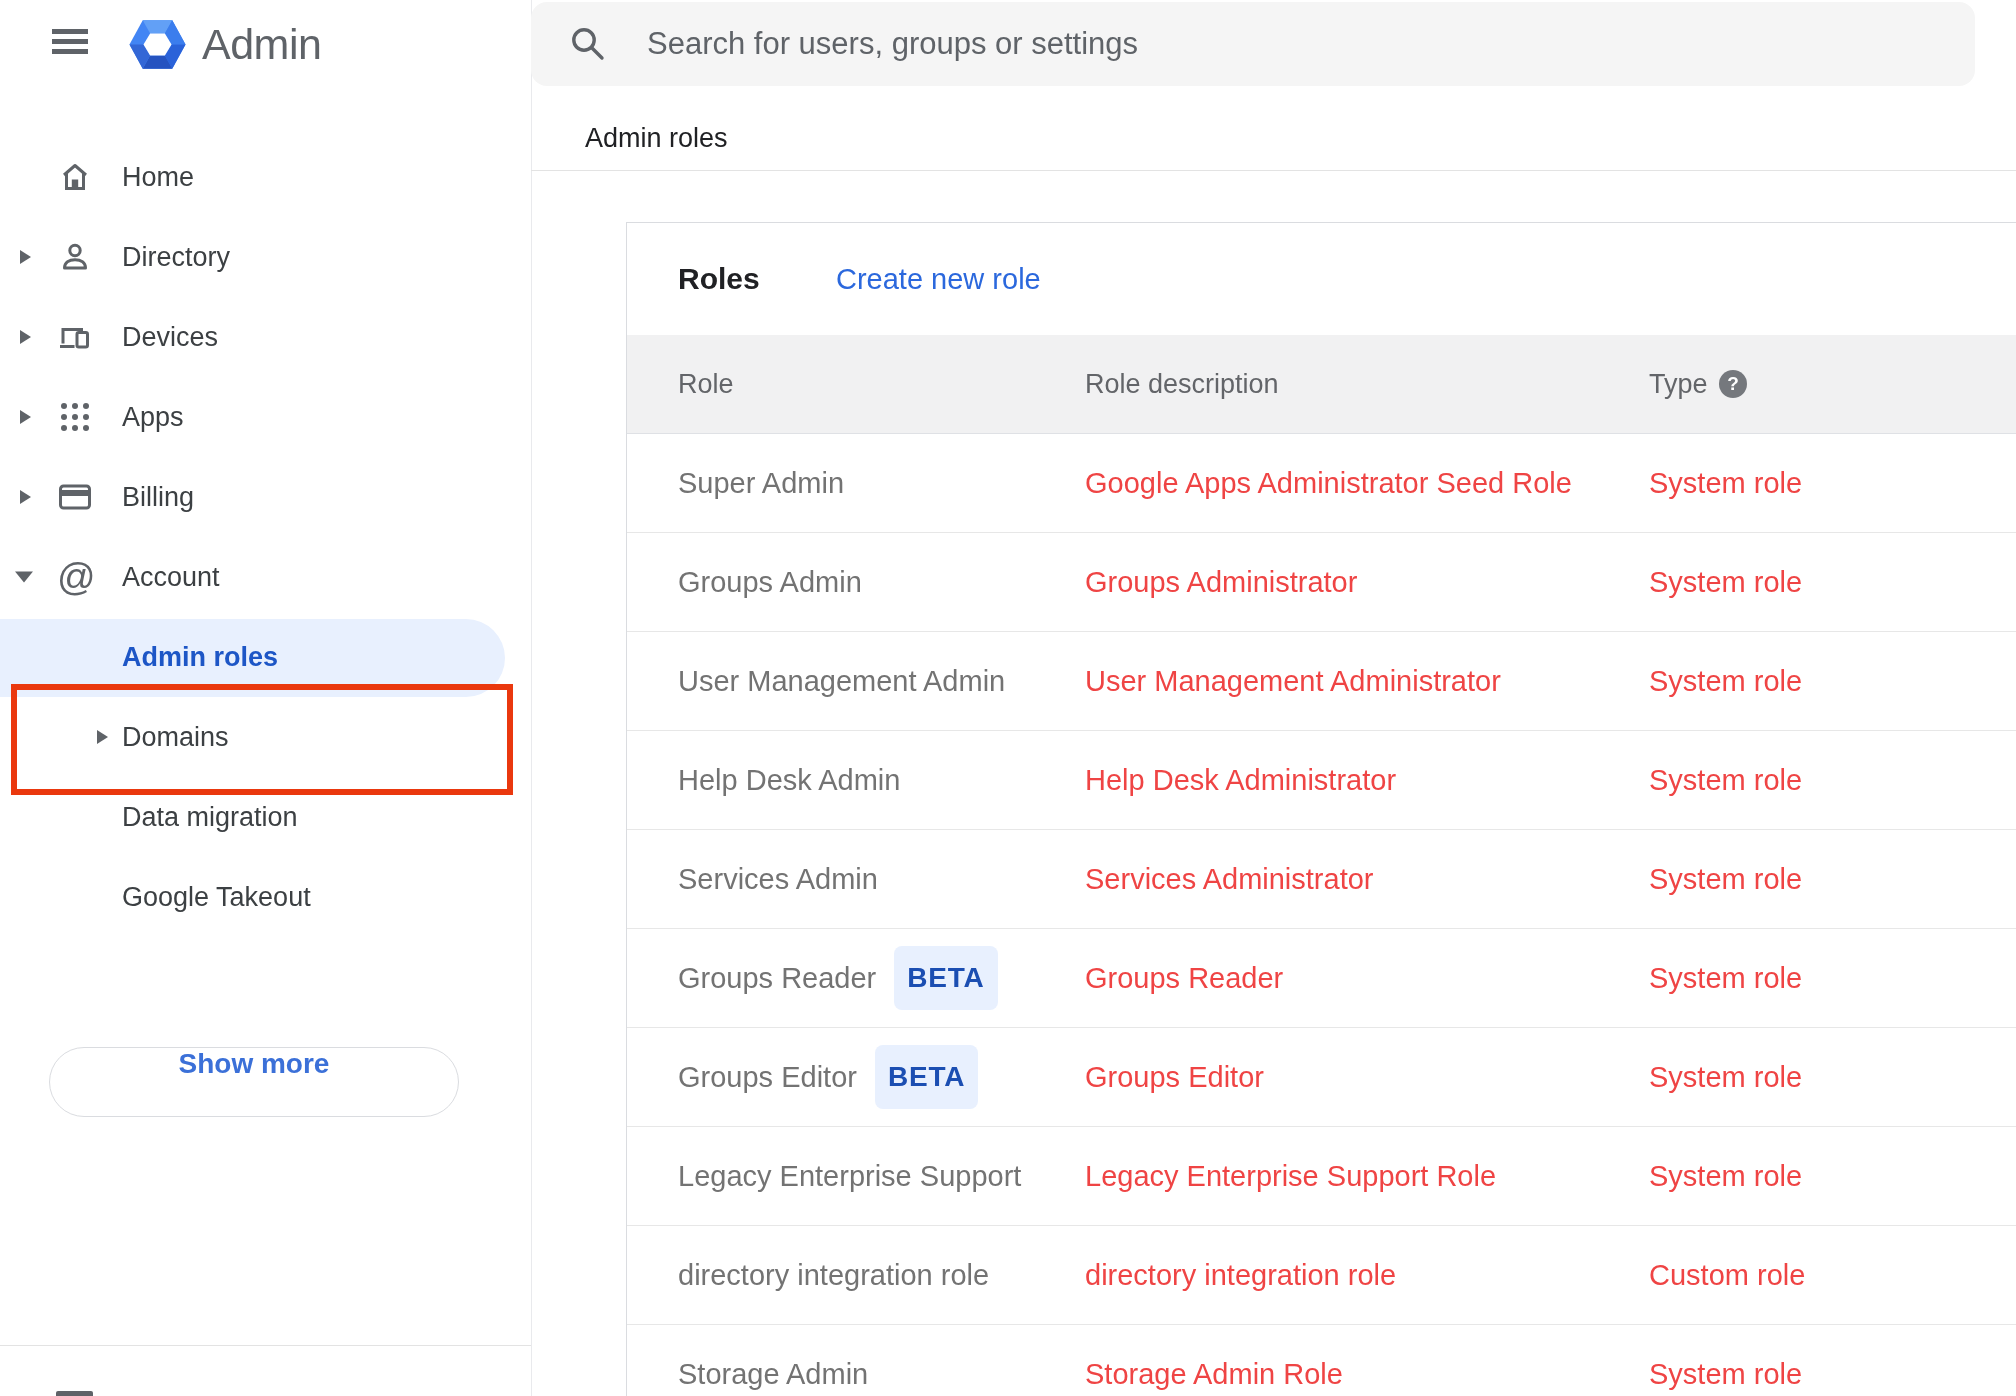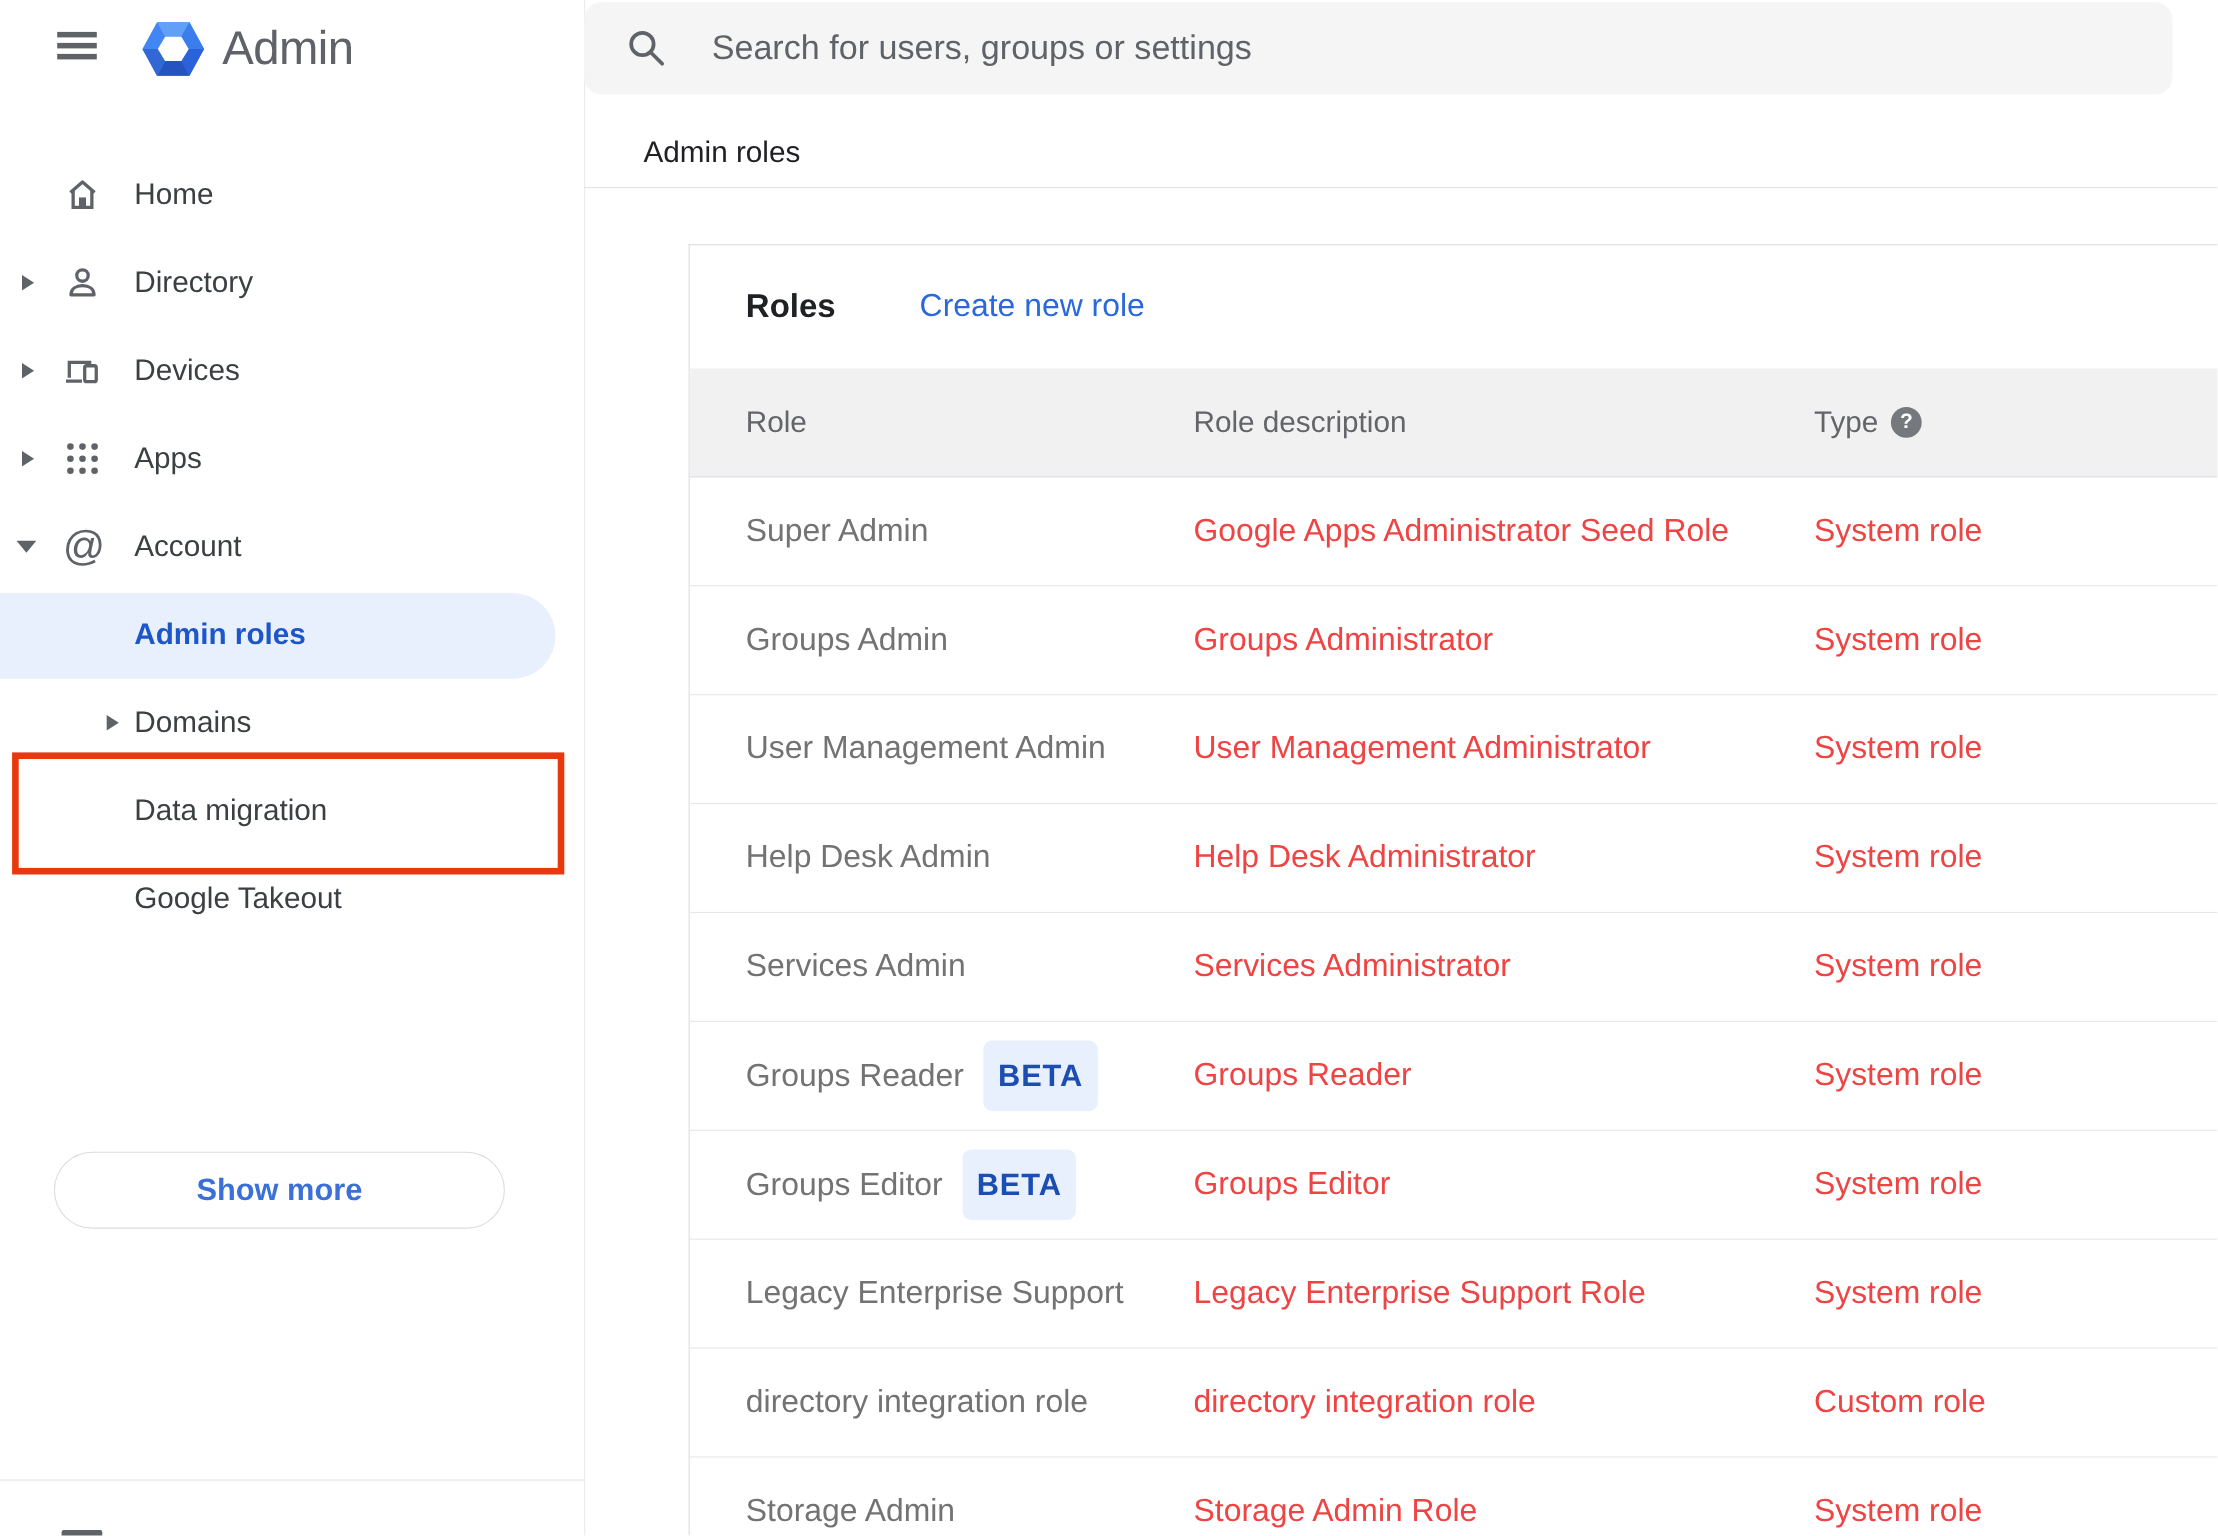--- a/index.html
+++ b/index.html
@@ -26,21 +26,21 @@
   .at-glyph{font-size:38px;color:#5f6368;line-height:36px;}
   .nav-label{position:absolute;left:122px;top:50%;transform:translateY(-50%);
              font-size:27px;color:#3c4043;white-space:nowrap;}
   .pill{position:absolute;left:0;top:2px;width:505px;height:78px;background:#e8f0fe;
         border-radius:0 40px 40px 0;}
   .selected .nav-label{color:#1d56c6;font-weight:700;}
   .annotation-box{position:absolute;left:11px;top:684px;width:502px;height:111px;
                   border:6px solid #ea380e;box-sizing:border-box;pointer-events:none;z-index:9;}
   .show-more{position:absolute;left:49px;top:1047px;width:410px;height:70px;box-sizing:border-box;
              border:1px solid #dadce0;border-radius:35px;background:#fff;display:flex;
-             align-items:center;justify-content:center;font-size:28px;font-weight:700;
+             justify-content:center;font-size:28px;font-weight:700;
              color:#3b70d8;cursor:pointer;}
   .sidebar-divider{position:absolute;left:0;top:1345px;width:531px;height:1px;background:#e3e3e3;}
   .partial-icon{position:absolute;left:56px;top:1391px;width:37px;height:6px;background:#5f6368;
                 border-radius:2px 2px 0 0;}
 
   
   .search-bar{position:absolute;left:531px;top:2px;width:1444px;height:84px;background:#f5f5f5;
               border-radius:16px;cursor:text;}
   .search-icon{position:absolute;left:37px;top:22px;width:40px;height:40px;}
   .search-placeholder{position:absolute;left:116px;top:50%;transform:translateY(-50%);
@@ -161,20 +161,30 @@
             <circle cx="18" cy="18" r="3" fill="#5f6368"></circle>
             <circle cx="29" cy="18" r="3" fill="#5f6368"></circle>
           <circle cx="7" cy="29" r="3" fill="#5f6368"></circle>
             <circle cx="18" cy="29" r="3" fill="#5f6368"></circle>
             <circle cx="29" cy="29" r="3" fill="#5f6368"></circle>
         </svg>
       </span>
       <span class="nav-label">Apps</span>
     </div>
 
+    <div class="nav-item">
+      <span class="tri-r"></span>
+      <span class="nav-icon">
+        <svg viewBox="0 0 36 36">
+          <rect x="3.5" y="7" width="29" height="22" rx="3" fill="none" stroke="#5f6368" stroke-width="3"></rect>
+          <rect x="3.5" y="11" width="29" height="6" fill="#5f6368"></rect>
+        </svg>
+      </span>
+      <span class="nav-label">Billing</span>
+    </div>
 
     <div class="nav-item">
       <span class="tri-d"></span>
       <span class="nav-icon"><span class="at-glyph">@</span></span>
       <span class="nav-label">Account</span>
     </div>
 
 
     <div class="nav-item sub selected">
       <div class="pill"></div>

